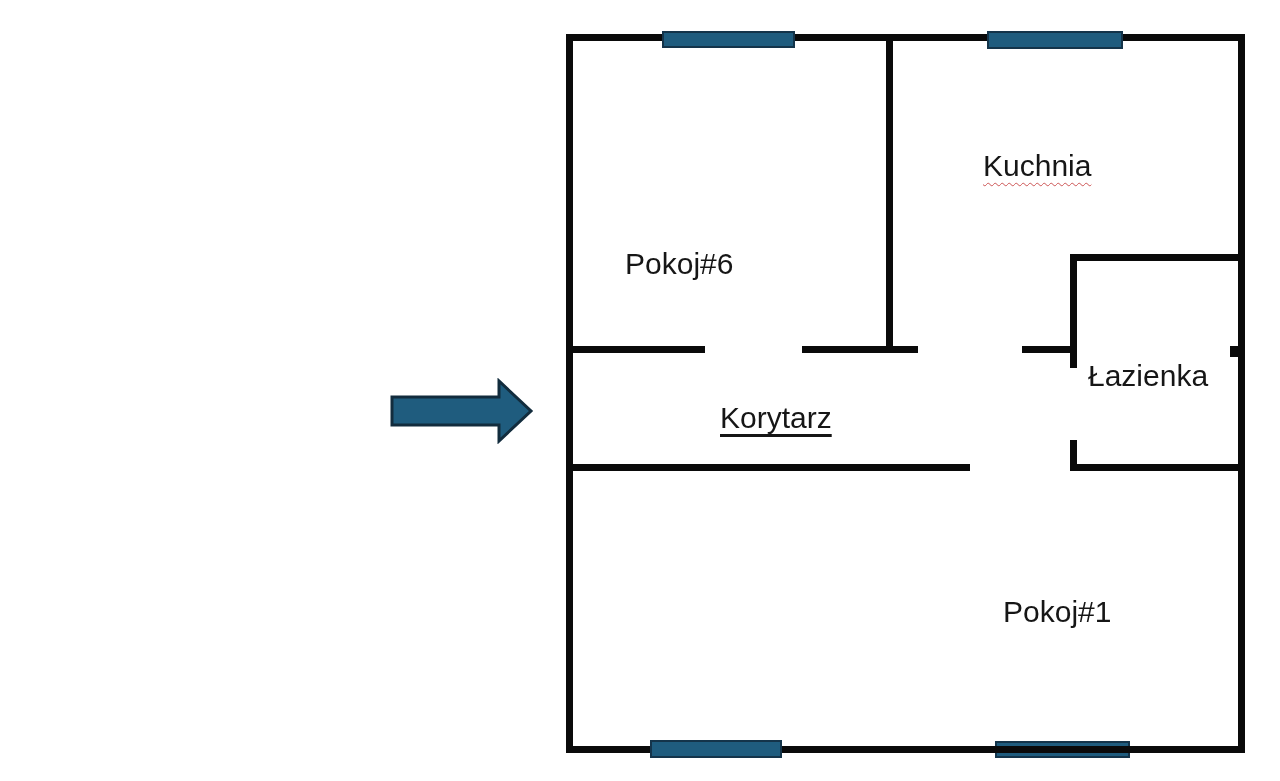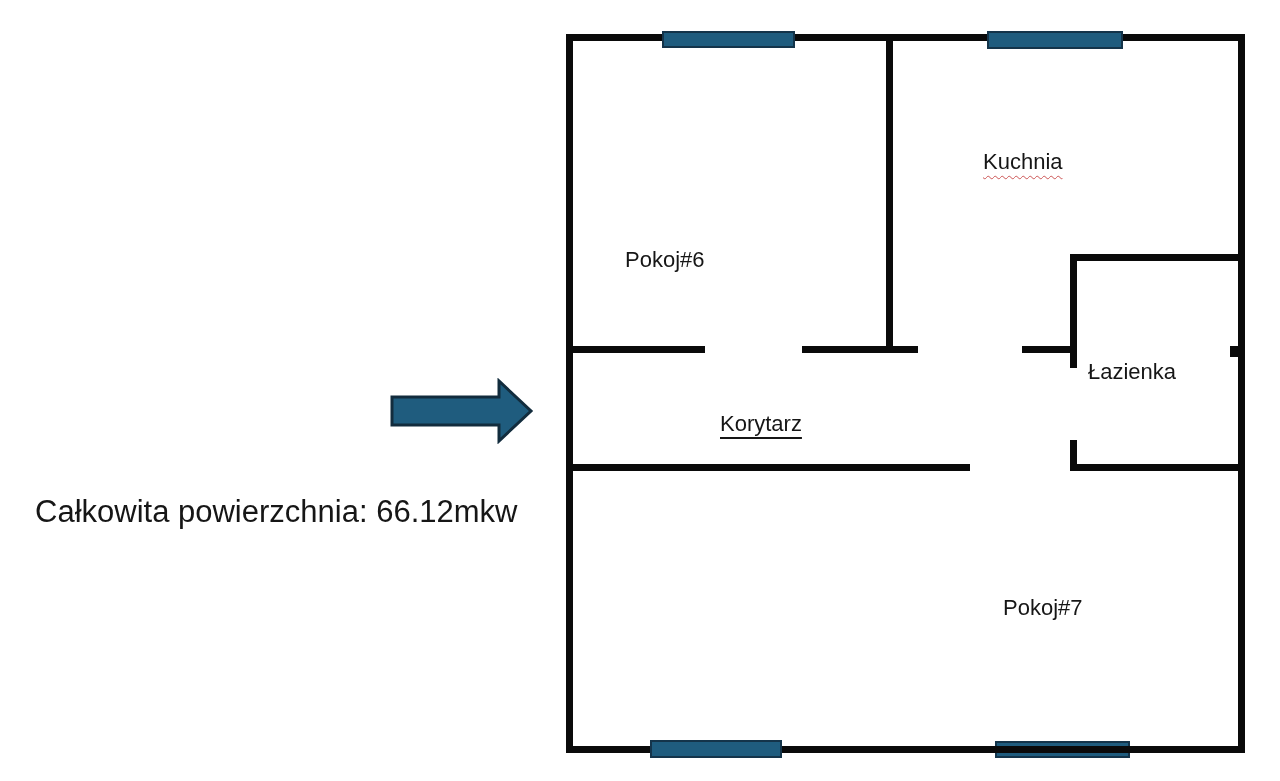--- a/index.html
+++ b/index.html
@@ -26,21 +26,21 @@
     box-sizing: border-box;
     background: var(--window-fill, #1f5c7e);
     border: 2px solid var(--window-border, #14344a);
     z-index: 3;
   }
   .window.under-wall {
     z-index: 1;
   }
   .room-label {
     position: absolute;
-    font-size: 22px;
+    font-size: 30px;
     line-height: 1.05;
     white-space: nowrap;
     color: #161616;
     z-index: 4;
   }
   .misspelled {
     text-decoration-line: underline;
     text-decoration-style: wavy;
     text-decoration-color: var(--squiggle, #cc5555);
     text-decoration-thickness: 1px;
@@ -99,23 +99,22 @@
   <div class="wall" style="left:1230px;top:346px; width:8px;  height:11px;"></div>
 
   <div class="window" style="left:662px; top:31px;  width:133px; height:17px;"></div>
   <div class="window" style="left:987px; top:31px;  width:136px; height:18px;"></div>
   <div class="window" style="left:650px; top:740px; width:132px; height:18px;"></div>
   <div class="window under-wall" style="left:995px; top:741px; width:135px; height:17px;"></div>
 
   <div class="room-label" style="left:625px; top:248px;">Pokoj#6</div>
   <div class="room-label misspelled" style="left:983px; top:150px;">Kuchnia</div>
   <div class="room-label" style="left:1088px; top:338px;margin-top:22px;">Łazienka</div>
-  <div class="room-label misspelled" style="left:720px; top:412px;text-decoration:underline;">Korytarz</div>
-  <div class="room-label" style="left:1003px; top:596px;">Pokoj#7</div>
+  <div class="room-label misspelled" style="left:720px; top:402px;text-decoration:underline;">Korytarz</div>
+  <div class="room-label" style="left:1003px; top:596px;">Pokoj#1</div>
 
 
   <svg id="entrance-arrow" viewBox="0 0 144 66">
     <polygon points="2,19 109,19 109,3 141,33 109,63 109,47 2,47"></polygon>
   </svg>
 
-  <div class="annotation" id="area-label">Całkowita powierzchnia: 66.12mkw</div>
 
 </div>
 
 </body></html>

